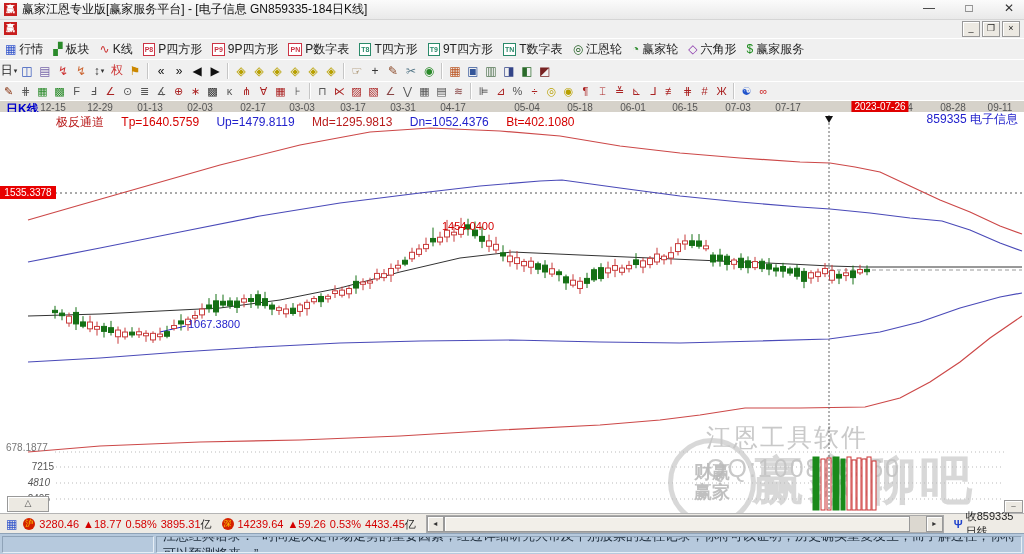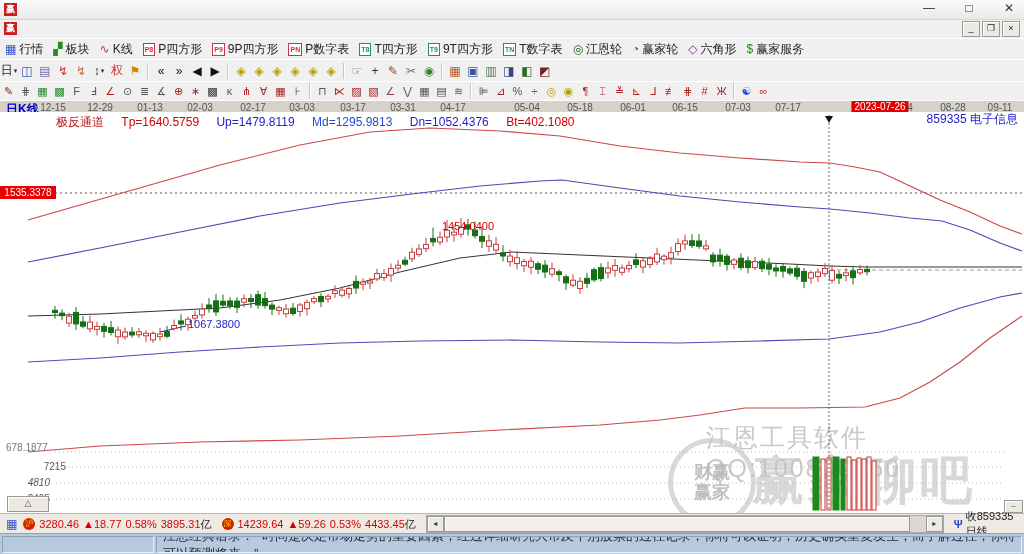--- a/index.html
+++ b/index.html
@@ -81,20 +81,21 @@
   .qcell1{width:150px;height:15px;margin-left:2px;border:1px solid #8fa3b8;border-right-color:#e6eef6;
           border-bottom-color:#e6eef6;flex:none;}
   .qcell2{flex:1;height:15px;margin:0 2px 0 2px;border:1px solid #8fa3b8;border-right-color:#e6eef6;
           border-bottom-color:#e6eef6;display:flex;align-items:center;padding-left:6px;overflow:hidden;}
 </style>
 </head>
 <body>
 
 <div class="abs titlebar">
   <span class="applogo">赢</span>
+  <span>赢家江恩专业版[赢家服务平台] - [电子信息  GN859335-184日K线]</span>
   <span class="winbtns">
     <span>—</span>
     <span>□</span>
     <span>✕</span>
   </span>
 </div>
 
 <div class="abs menubar">
   <span class="applogo">赢</span>
 </div>
@@ -256,31 +257,31 @@
   <div class="wm2">赢家聊吧</div>
   <div class="wmlogo">
     <span>财赢</span>
       <span>赢家</span>
   </div>
 
   <div class="indic">
     <span style="color:#b91c1c;">极反通道</span>
     <span style="color:#d40000;">Tp=1640.5759</span>
     <span style="color:#2222cc;">Up=1479.8119</span>
-    <span style="color:#1d4ed8;">Md=1295.9813</span>
+    <span style="color:#b91c1c;">Md=1295.9813</span>
     <span style="color:#2222cc;">Dn=1052.4376</span>
     <span style="color:#d40000;">Bt=402.1080</span>
   </div>
   <div class="symright">859335  电子信息</div>
 
   <div class="ovl lvlbox">1535.3378</div>
   <div class="ovl" style="left:442px;top:108px;font-size:11px;color:#d40000;">1454.0400</div>
   <div class="ovl" style="left:188px;top:206px;font-size:11px;color:#2222cc;">1067.3800</div>
   <div class="ovl glabel" style="left:6px;top:330px;">678.1877</div>
-  <div class="ovl vlabel" style="left:32px;top:349px;text-align:right;">7215</div>
+  <div class="ovl vlabel" style="left:20px;top:349px;text-align:right;">7215</div>
   <div class="ovl vlabel" style="left:16px;top:365px;font-style:italic;">4810</div>
   <div class="ovl vlabel" style="left:16px;top:381px;">2405</div>
   <div class="volbtn">△</div>
   <div class="minibtn">–</div>
 <svg width="1024" height="401">
       <line x1="0" y1="81" x2="1024" y2="81" stroke="#555" stroke-width="1" stroke-dasharray="2 3"></line>
       <line x1="55" y1="340" x2="1005" y2="340" stroke="#bbb" stroke-width="1" stroke-dasharray="1 3"></line>
       <line x1="56" y1="355" x2="1002" y2="355" stroke="#bbb" stroke-width="1" stroke-dasharray="1 3"></line>
       <line x1="56" y1="371" x2="1002" y2="371" stroke="#bbb" stroke-width="1" stroke-dasharray="1 3"></line>
       <line x1="56" y1="387" x2="1002" y2="387" stroke="#bbb" stroke-width="1" stroke-dasharray="1 3"></line>

